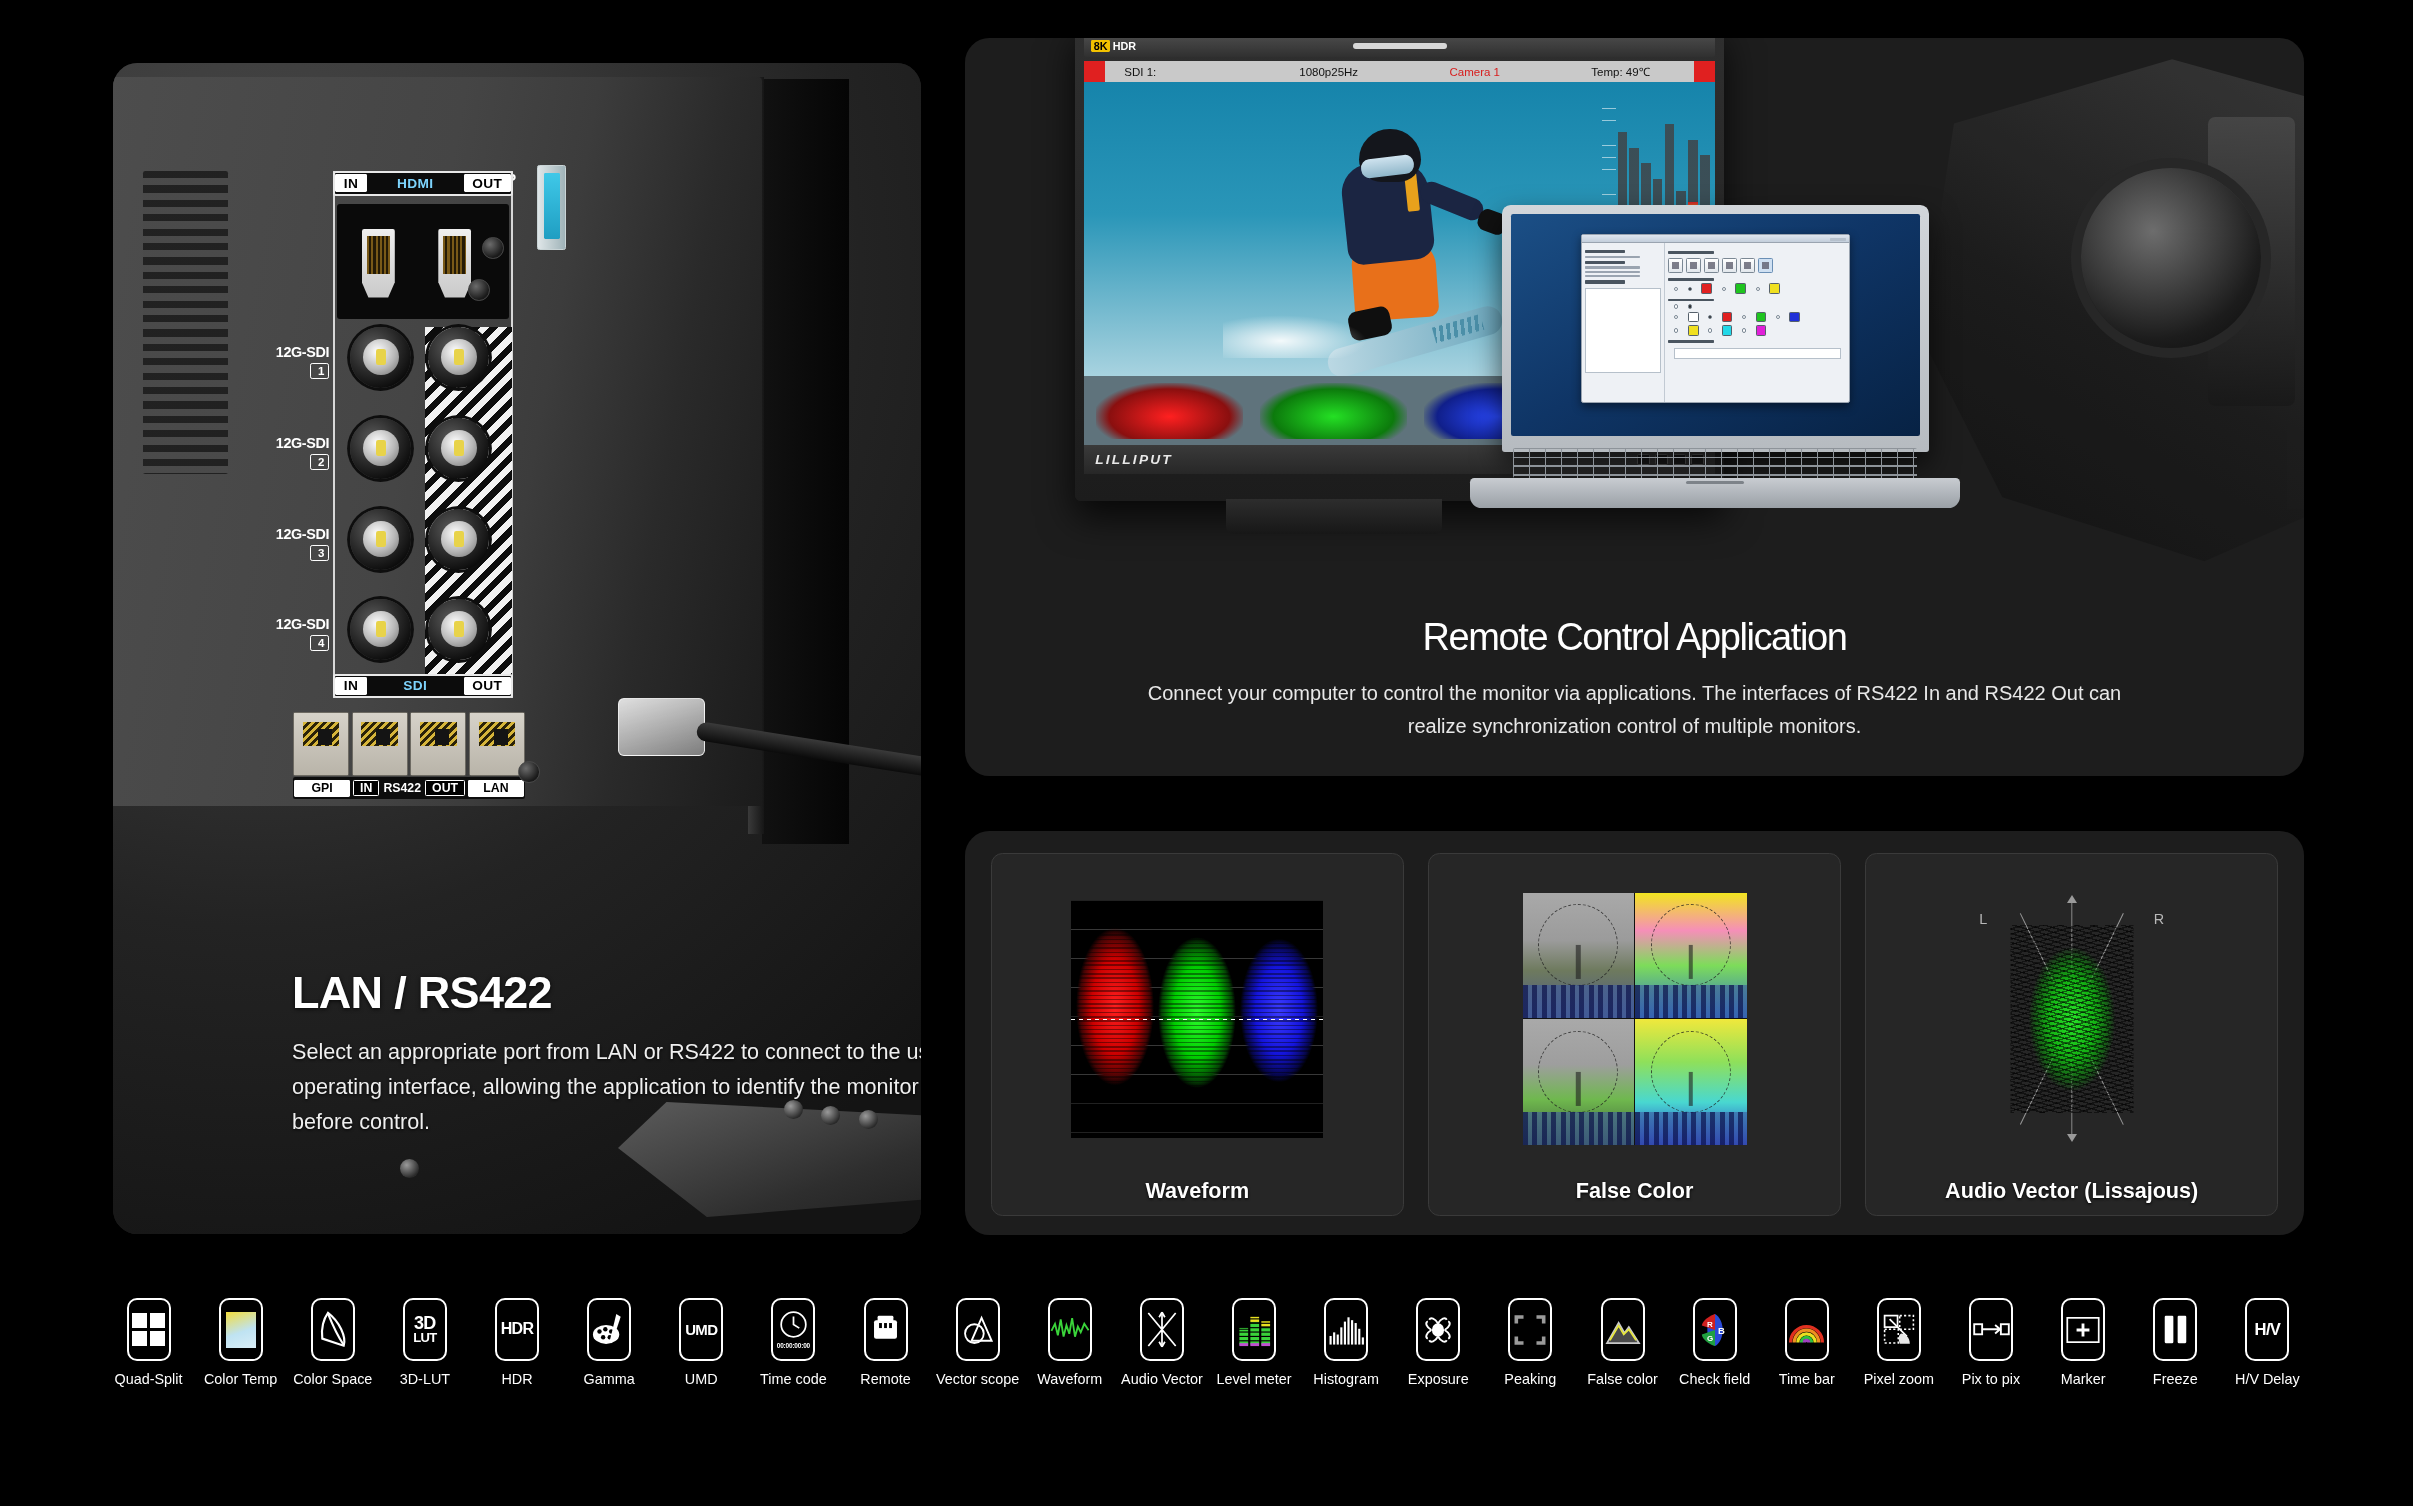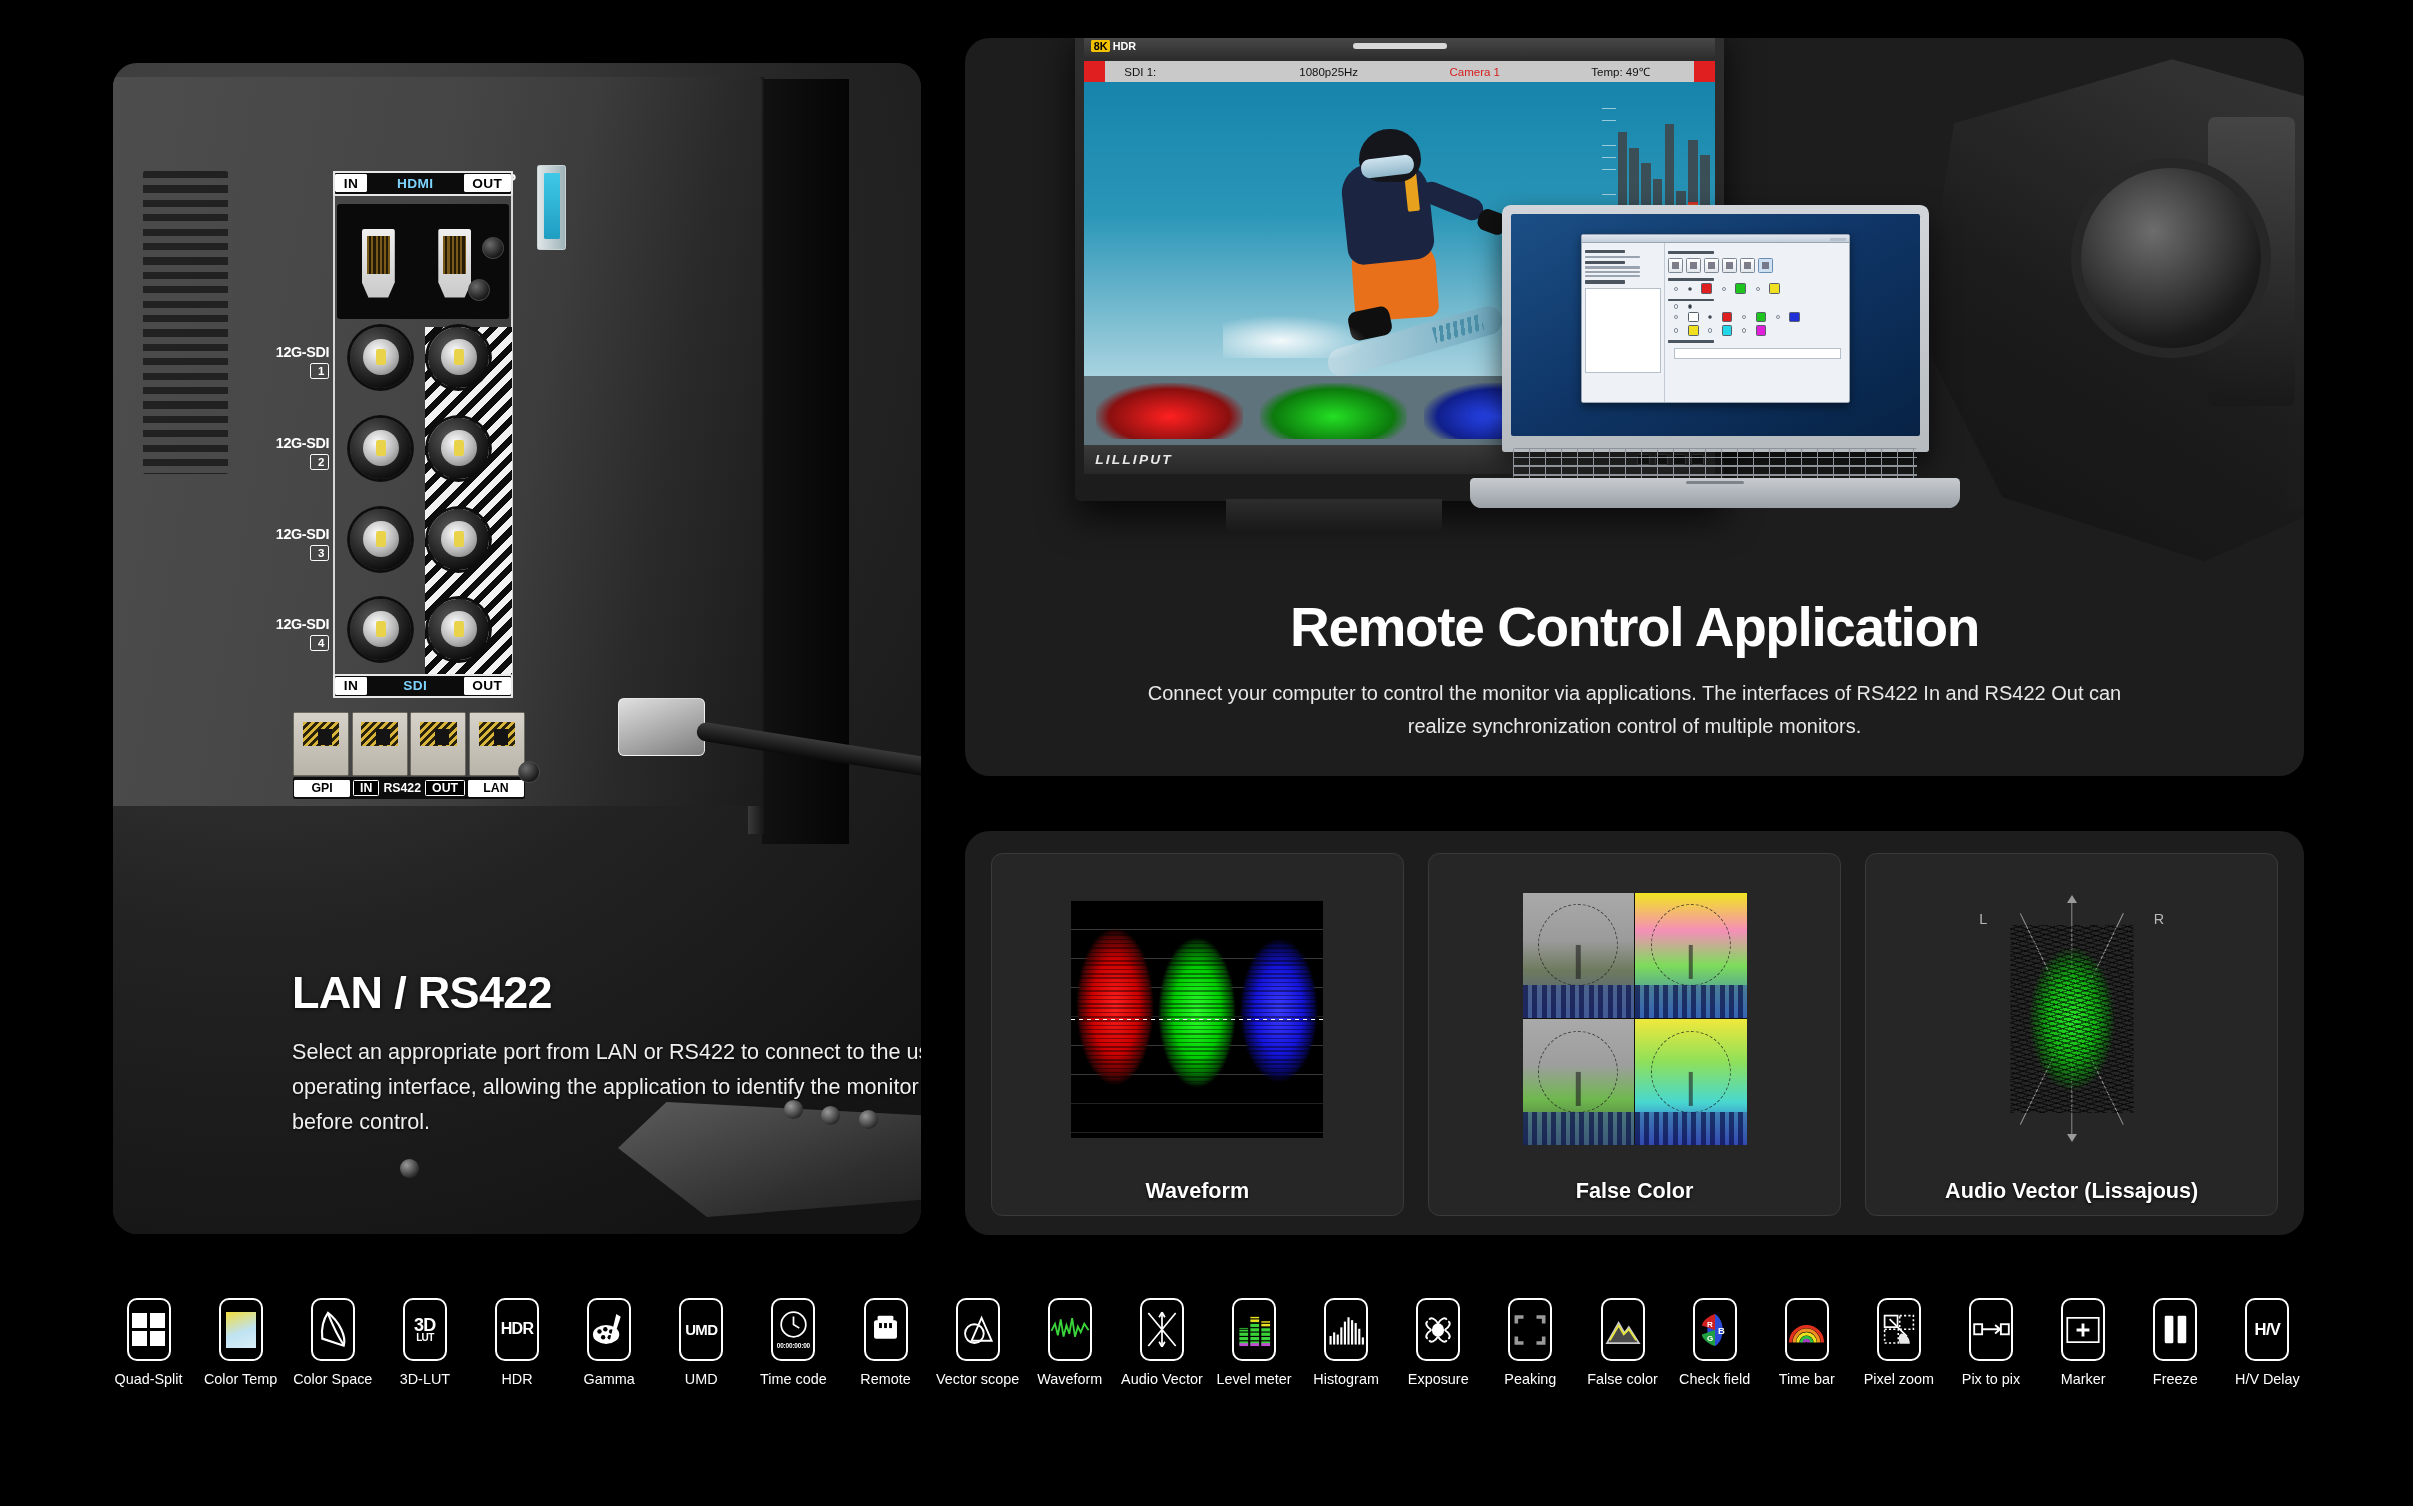--- a/index.html
+++ b/index.html
@@ -235,21 +235,21 @@
     background:linear-gradient(180deg,#c8ccd1,#9aa0a6); border-radius:4.3px 4.3px 11.5px 11.5px; }
   .lbase::after { content:""; position:absolute; left:44%; top:2.9px; width:12%; height:3.6px;
     background:#7d8389; border-radius:2.2px; }
   .lkeys { position:absolute; left:43px; bottom:30px; width:404px; height:30px;
     background:linear-gradient(180deg,#b9bec3,#d6dade);
     background-image:repeating-linear-gradient(90deg,#8d9399 0 1.4px,transparent 1.4px 16px),
                      repeating-linear-gradient(180deg,#8d9399 0 1.4px,transparent 1.4px 8.7px);
     border-radius:2.2px; }
 
   .rtop-text { position:absolute; left:0; right:0; bottom:33px; text-align:center; }
-  .rtop-title { font-size:55px; font-weight:700; letter-spacing:-1.4px; margin-bottom:17.3px; }
+  .rtop-title { font-size:38px; font-weight:400; letter-spacing:-1.4px; margin-bottom:17.3px; }
   .rtop-body { font-size:20px; line-height:1.66; color:#e8e8e8; max-width:1031px; margin:0 auto; }
 
   
   #rbot-panel { left:965px; top:831px; width:1339px; height:404px; }
   .scope-row { position:absolute; inset:21.6px 26px 19px 26px; display:flex; gap:24.5px; }
   .scope-card { flex:1; background:#262626; border:0.7px solid #3a3a3a; border-radius:11.5px;
     display:flex; flex-direction:column; align-items:center; justify-content:center; padding:16px 0 11.5px 0; }
   .scope-img { width:100%; flex:1; display:flex; align-items:center; justify-content:center; }
   .scope-label { font-size:21.6px; font-weight:700; margin-top:10px; text-shadow:0 1.4px 2.9px #000; }
 
@@ -303,21 +303,21 @@
   
   #icon-bar { position:absolute; left:108px; top:1298px; width:2200px; height:144px;
     display:flex; justify-content:space-between; align-items:flex-start; }
   .fi { width:81px; display:flex; flex-direction:column; align-items:center; }
   .fi-box { width:44px; height:63px; border:2.9px solid #fff; border-radius:10px;
     background:#000; display:flex; align-items:center; justify-content:center;
     position:relative; overflow:hidden; }
   .fi-label { margin-top:10px; font-size:14.4px; color:#fff; text-align:center;
     line-height:1.15; white-space:nowrap; }
   .fi-txt { font-size:18px; font-weight:800; letter-spacing:-0.7px; line-height:.92; text-align:center; }
-  .fi-txt small { font-size:10px; display:block; }
+  .fi-txt small { font-size:13px; display:block; }
 
   .quad { width:33px; height:33px; display:grid; grid-template-columns:1fr 1fr;
     grid-template-rows:1fr 1fr; gap:2.9px; }
   .quad i { background:#fff; }
   .ctemp { width:30px; height:36px; background:linear-gradient(160deg,#f2dc3c,#bfe3f2 55%,#d9eef7); }
   .cspace svg, .gamma svg, .remote svg, .vsc svg, .wfm svg, .avec svg,
   .expo svg, .peak svg, .fcol svg, .cfield svg, .cbar svg, .pzoom svg,
   .p2p svg, .marker svg, .freeze svg, .lvl svg, .hist svg, .clock svg { display:block; }
 </style>
 </head>

